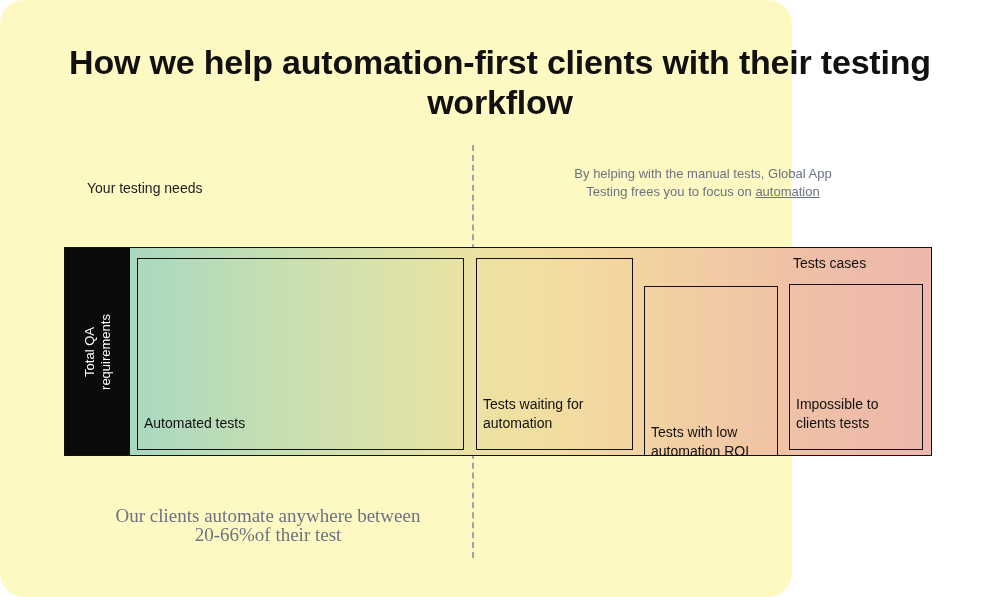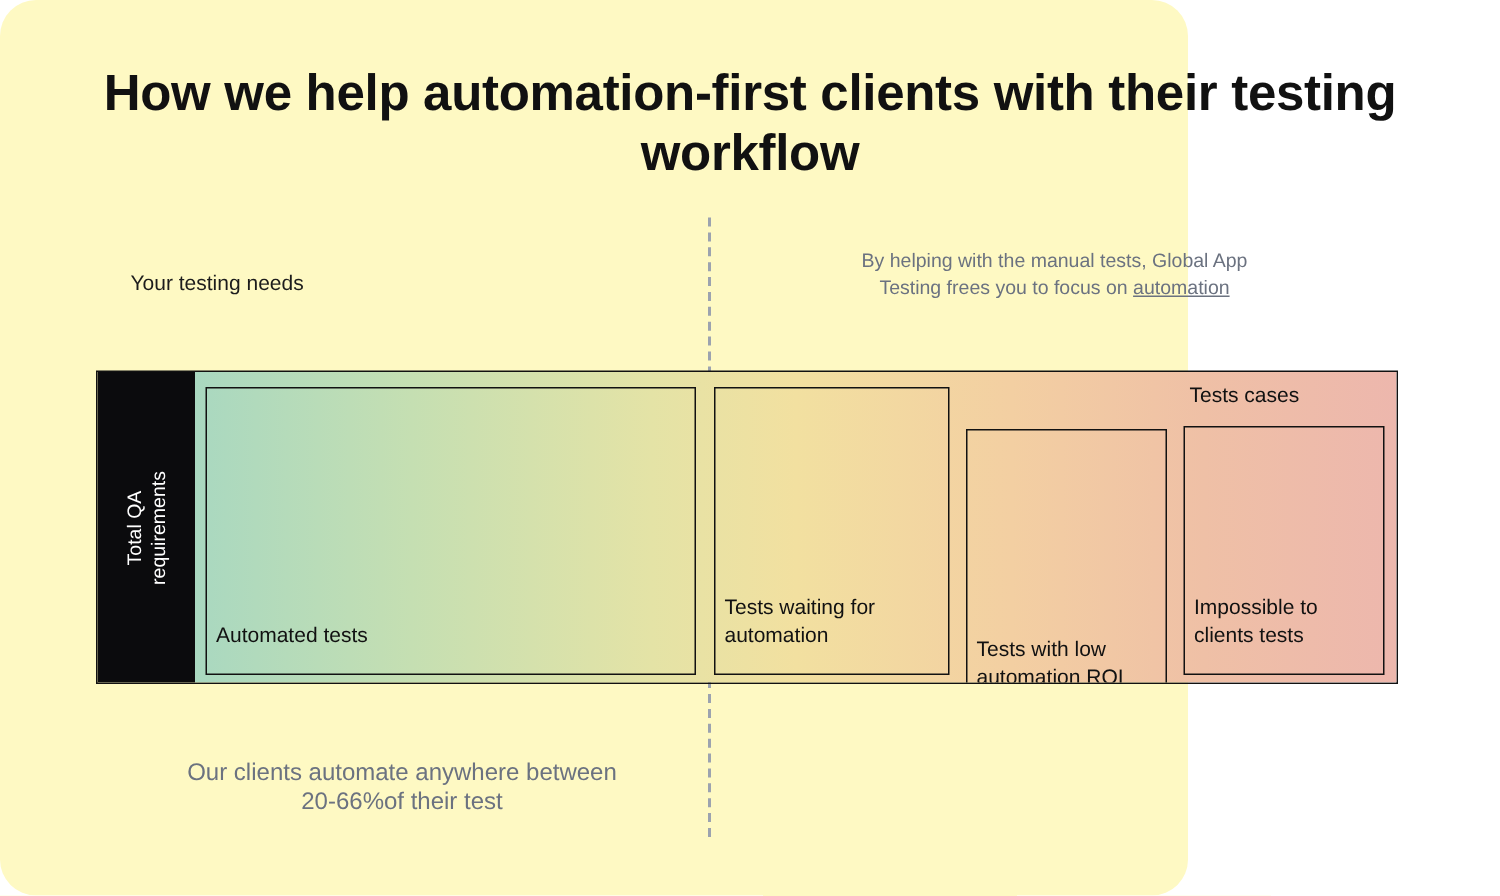--- a/index.html
+++ b/index.html
@@ -151,23 +151,24 @@
     white-space: nowrap;
   }
 
   
   .bottom-note {
     position: absolute;
     left: 115px;
     top: 506px;
     width: 306px;
     text-align: center;
-    font-size: 16px;
+    font-size: 19px;
     line-height: 19px;
     color: #6b7280;
+    font-family: Liberation Serif, serif;
   }
 </style>
 </head>
 <body>
 
 <div class="page">
 
   <h1 class="title">
     <span>How we help </span><span class="strong">automation-first</span><span> clients with their testing workflow</span>
   </h1>

